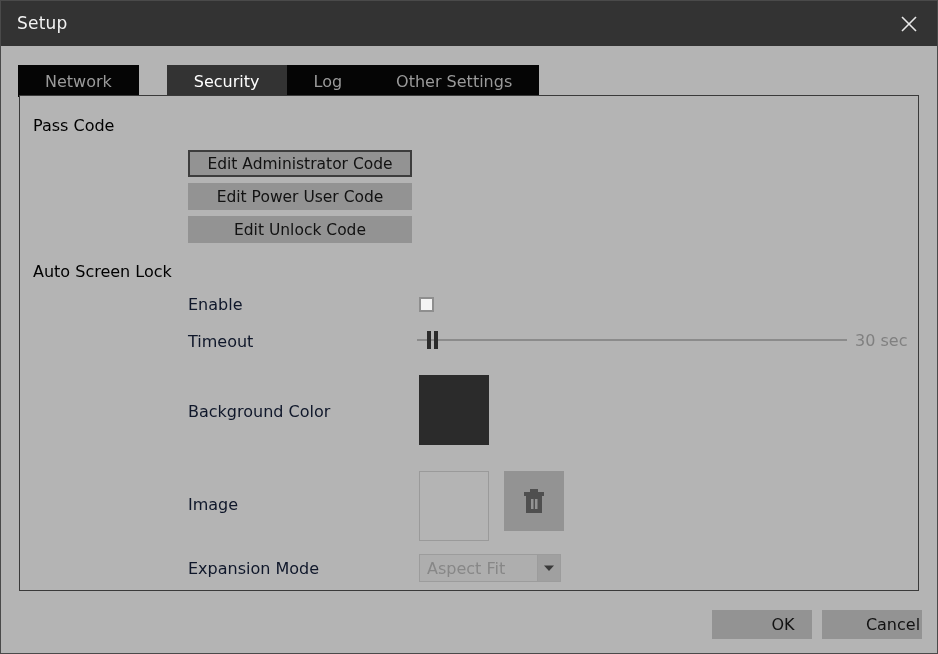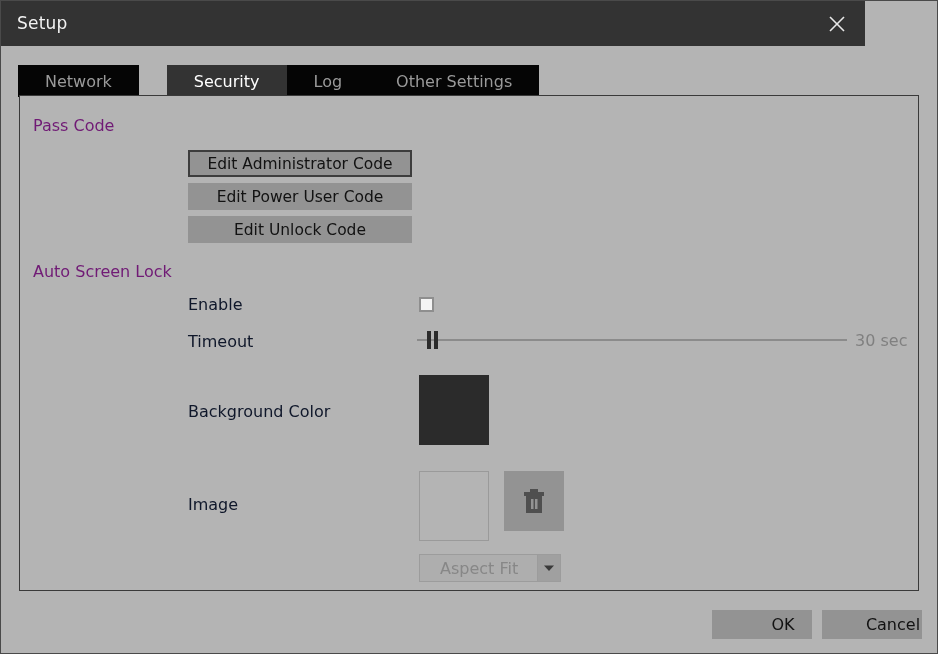--- a/index.html
+++ b/index.html
@@ -18,21 +18,21 @@
     width: 938px;
     height: 654px;
     background: #b4b4b4;
     border: 1px solid #4a4a4a;
   }
 
   
   #titlebar {
     position: absolute;
     left: 0; top: 0;
-    width: 864px;
+    width: 936px;
     height: 45px;
     background: #333333;
   }
   #title-text {
     position: absolute;
     left: 16px; top: 12px;
     font-size: 17px;
     color: #f2f2f2;
     letter-spacing: 0.2px;
   }
@@ -81,21 +81,21 @@
     left: 18px; top: 94px;
     width: 900px;
     height: 496px;
     background: #b4b4b4;
     border: 1px solid #3a3a3a;
   }
 
   .section-label {
     position: absolute;
     font-size: 16px;
-    color: #701a75;
+    color: #000000;
     white-space: nowrap;
   }
   .field-label {
     position: absolute;
     font-size: 16px;
     color: #0f172a;
     white-space: nowrap;
   }
 
   
@@ -205,21 +205,21 @@
   }
   #expansion-value {
     flex: 1;
     background: #aeaeae;
     border: 1px solid #9c9c9c;
     border-right: none;
     color: #878787;
     font-size: 16px;
     display: flex;
     align-items: center;
-    padding-left: 20px;
+    padding-left: 7px;
     white-space: nowrap;
     overflow: hidden;
   }
   #expansion-arrow {
     width: 24px;
     background: #a0a0a0;
     border: 1px solid #9c9c9c;
     display: flex;
     align-items: center;
     justify-content: center;
@@ -306,20 +306,21 @@
     <div id="image-delete-button">
       <svg width="30" height="30" viewBox="0 0 30 30" aria-hidden="true">
         <rect x="11" y="3" width="8" height="3" fill="#4f4f4f"></rect>
         <rect x="5" y="6" width="20" height="4" fill="#4f4f4f"></rect>
         <rect x="7" y="10" width="16" height="17" fill="#4f4f4f"></rect>
         <rect x="12" y="13" width="2.5" height="10" fill="#939393"></rect>
         <rect x="16" y="13" width="2.5" height="10" fill="#939393"></rect>
       </svg>
     </div>
 
+    <div class="field-label" style="left:168px; top:463px;">Expansion Mode</div>
 
     <div id="expansion-select">
       <div id="expansion-value">Aspect Fit</div>
       <div id="expansion-arrow">
         <svg width="12" height="8" viewBox="0 0 12 8" aria-hidden="true">
           <polygon points="1,1.5 11,1.5 6,7" fill="#3a3a3a"></polygon>
         </svg>
       </div>
     </div>
 

